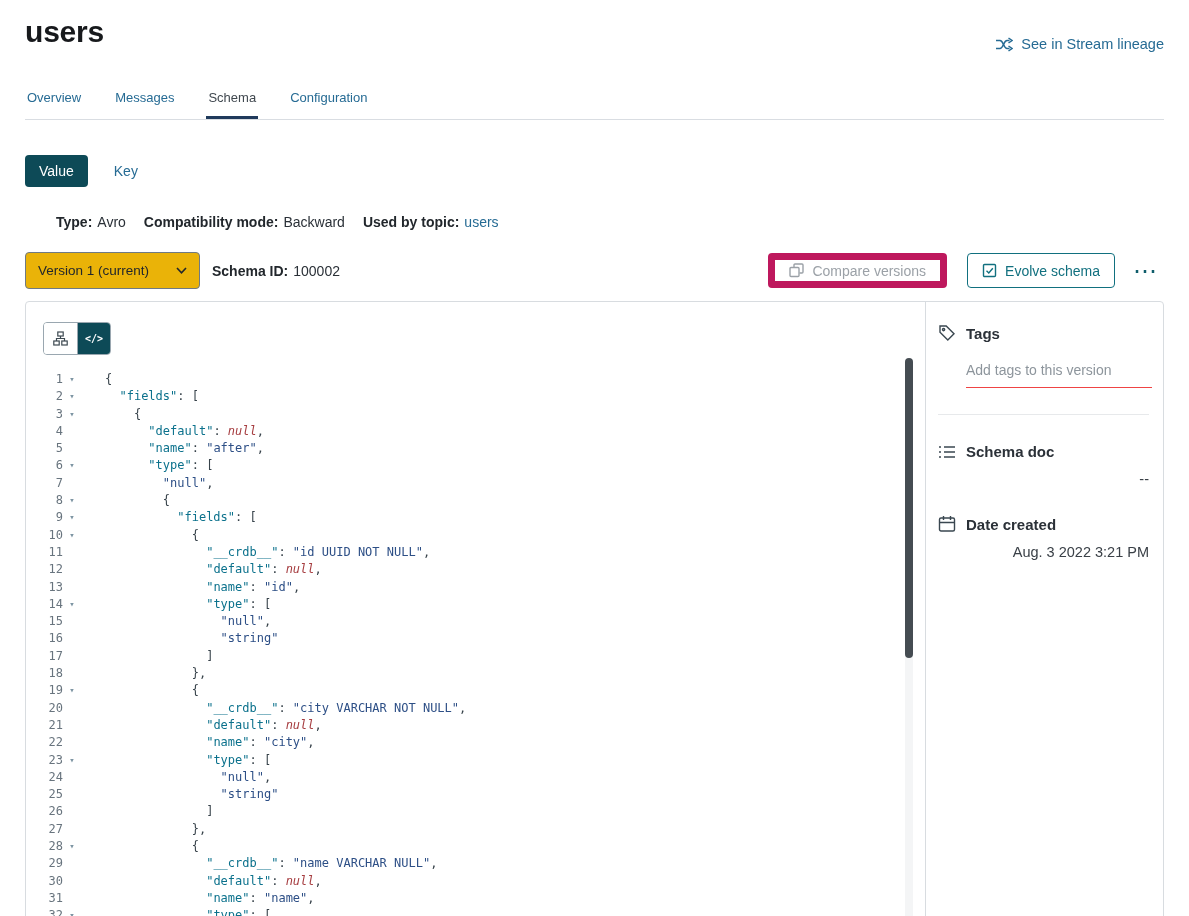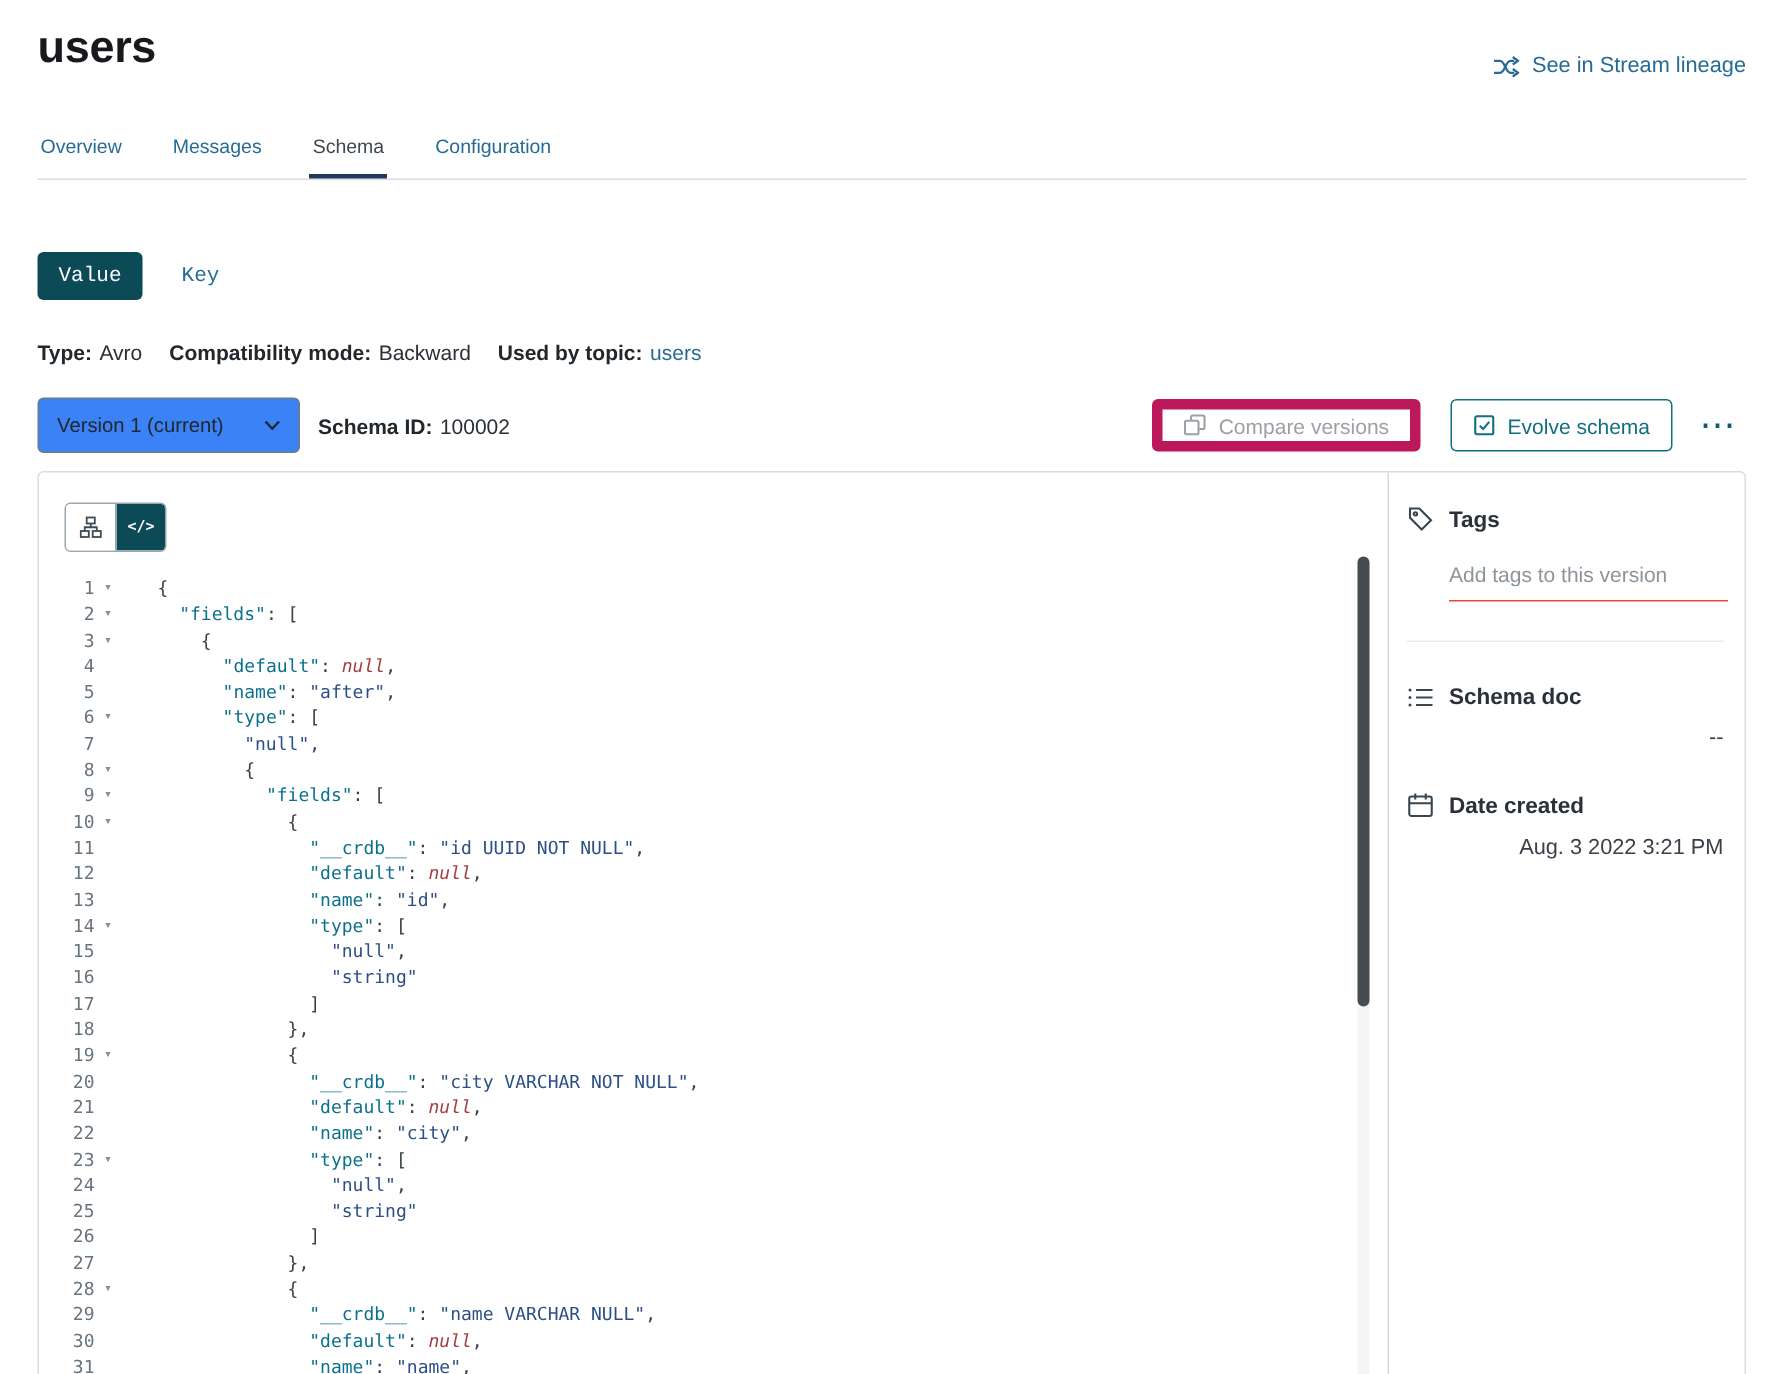--- a/index.html
+++ b/index.html
@@ -12,32 +12,32 @@
   .page-title { font-size: 30px; font-weight: 800; color: #17191c; letter-spacing: -0.2px; }
   .lineage-link { display: flex; align-items: flex-end; gap: 8px; color: #266b94; font-size: 14.5px; text-decoration: none; cursor: pointer; margin-top: 24px; }
   .lineage-icon { stroke: #266b94; }
 
   
   .tabs { margin-top: 30px; border-bottom: 1px solid #d9dde2; display: flex; gap: 30px; padding: 0 0 0 0; }
   .tab { font-size: 13px; color: #266b94; padding: 8px 2px 11px 2px; border-bottom: 3px solid transparent; cursor: pointer; }
   .tab.active { color: #40484f; border-bottom-color: #203a5c; font-weight: 400; }
 
   
-  .toggle-row { margin-top: 48px; display: flex; align-items: center; gap: 18px; font-family: Liberation Mono, monospace; }
+  .toggle-row { margin-top: 35px; display: flex; align-items: center; gap: 18px; }
   .toggle-btn { font-size: 14px; border: none; background: none; color: #266b94; padding: 8px 8px; border-radius: 4px; cursor: pointer; font-family: inherit; }
   .toggle-btn.active { background: #0d4a57; color: #fff; padding: 8px 14px; }
 
   
-  .meta-row { margin-top: 27px; display: flex; gap: 18px; font-size: 14px; color: #2a3037; }
+  .meta-row { margin-top: 27px; display: flex; gap: 18px; font-size: 14px; color: #2a3037; margin-left: 31px; }
   .meta-label { font-weight: 700; margin-right: 5px; color: #22272c; }
   .link { color: #266b94; text-decoration: none; cursor: pointer; }
 
   
   .toolbar-row { margin-top: 22px; display: flex; align-items: center; }
-  .version-select { width: 175px; height: 37px; border: 1px solid #6f7a83; border-radius: 4px; display: flex; align-items: center; justify-content: space-between; padding: 0 12px; font-size: 13.5px; color: #22272c; cursor: pointer; background: #3b82f6; }
+  .version-select { width: 175px; height: 37px; border: 1px solid #6f7a83; border-radius: 4px; display: flex; align-items: center; justify-content: space-between; padding: 0 12px; font-size: 13.5px; color: #22272c; cursor: pointer; background: #eab308; }
   .schema-id { margin-left: 12px; font-size: 14px; }
   .toolbar-right { margin-left: auto; display: flex; align-items: center; }
   .btn { height: 35px; border-radius: 4px; background: #fff; font-size: 14px; display: inline-flex; align-items: center; gap: 8px; padding: 0 14px; font-family: inherit; cursor: pointer; }
   .btn-compare { border: 7px solid #be185d; color: #9ba1a7; }
   .btn-evolve { border: 1px solid #11707f; color: #11707f; margin-left: 20px; }
   .more-btn { border: none; background: none; color: #0f5d6b; font-size: 24px; line-height: 10px; margin-left: 12px; padding: 4px 6px; cursor: pointer; letter-spacing: 1px; }
 
   
   .panel { margin-top: 12px; border: 1px solid #d8dce0; border-radius: 4px; display: flex; height: 720px; }
   .code-pane { flex: 1; position: relative; padding: 20px 0 0 17px; min-width: 0; }

